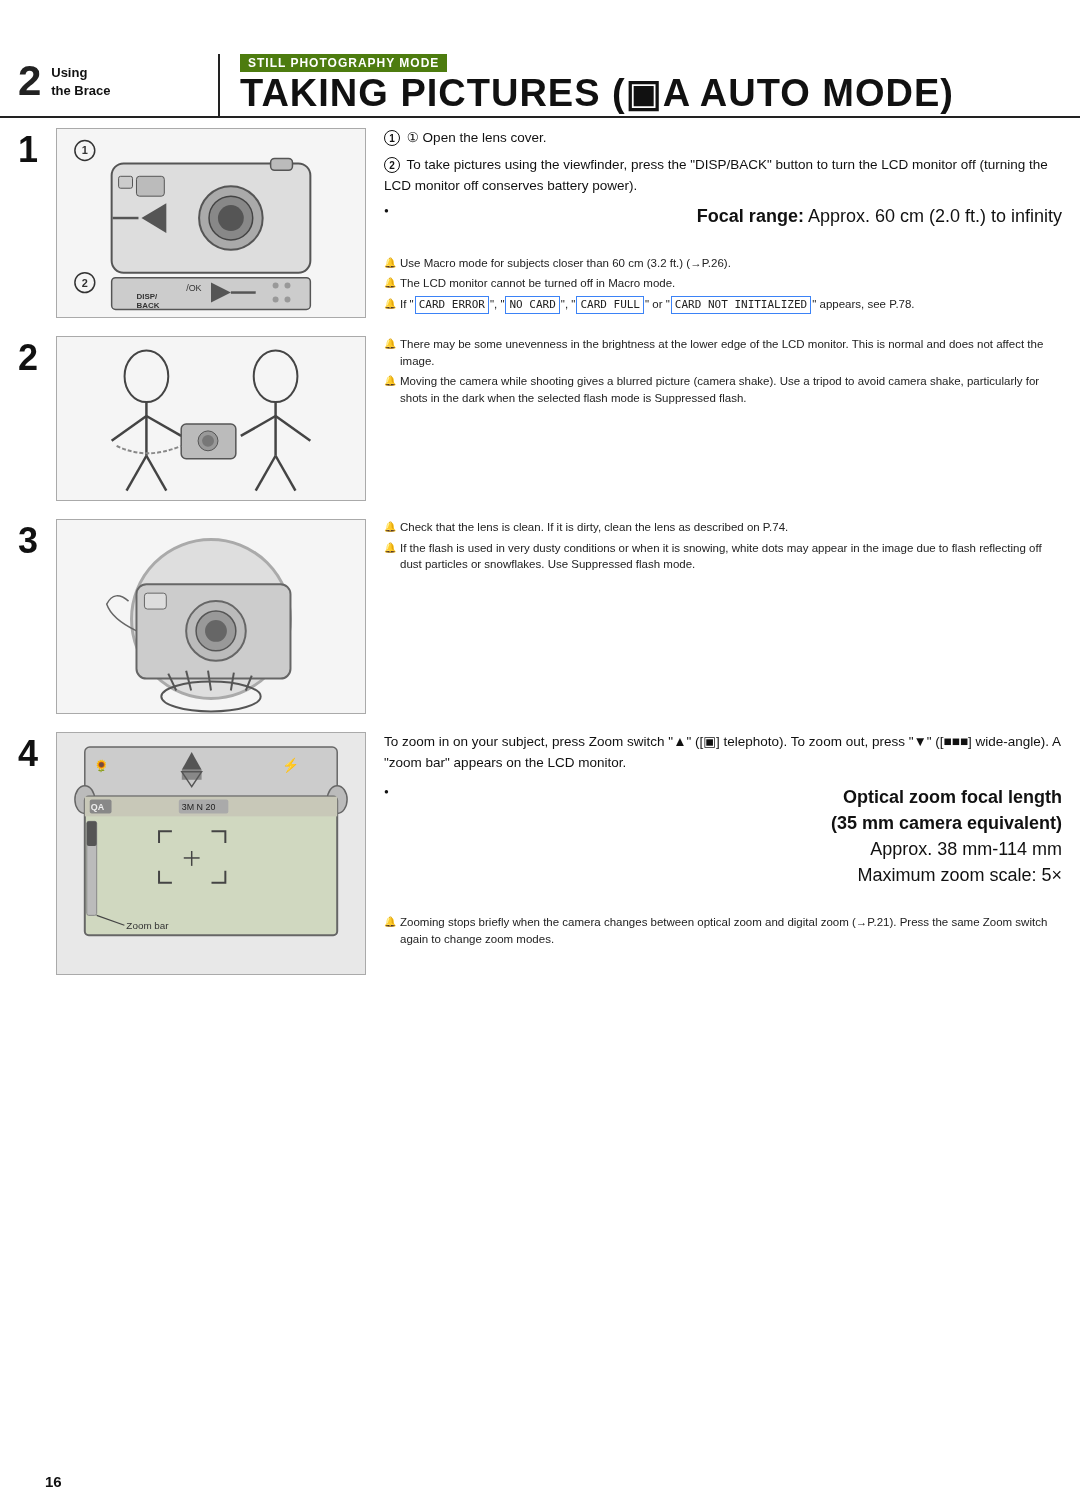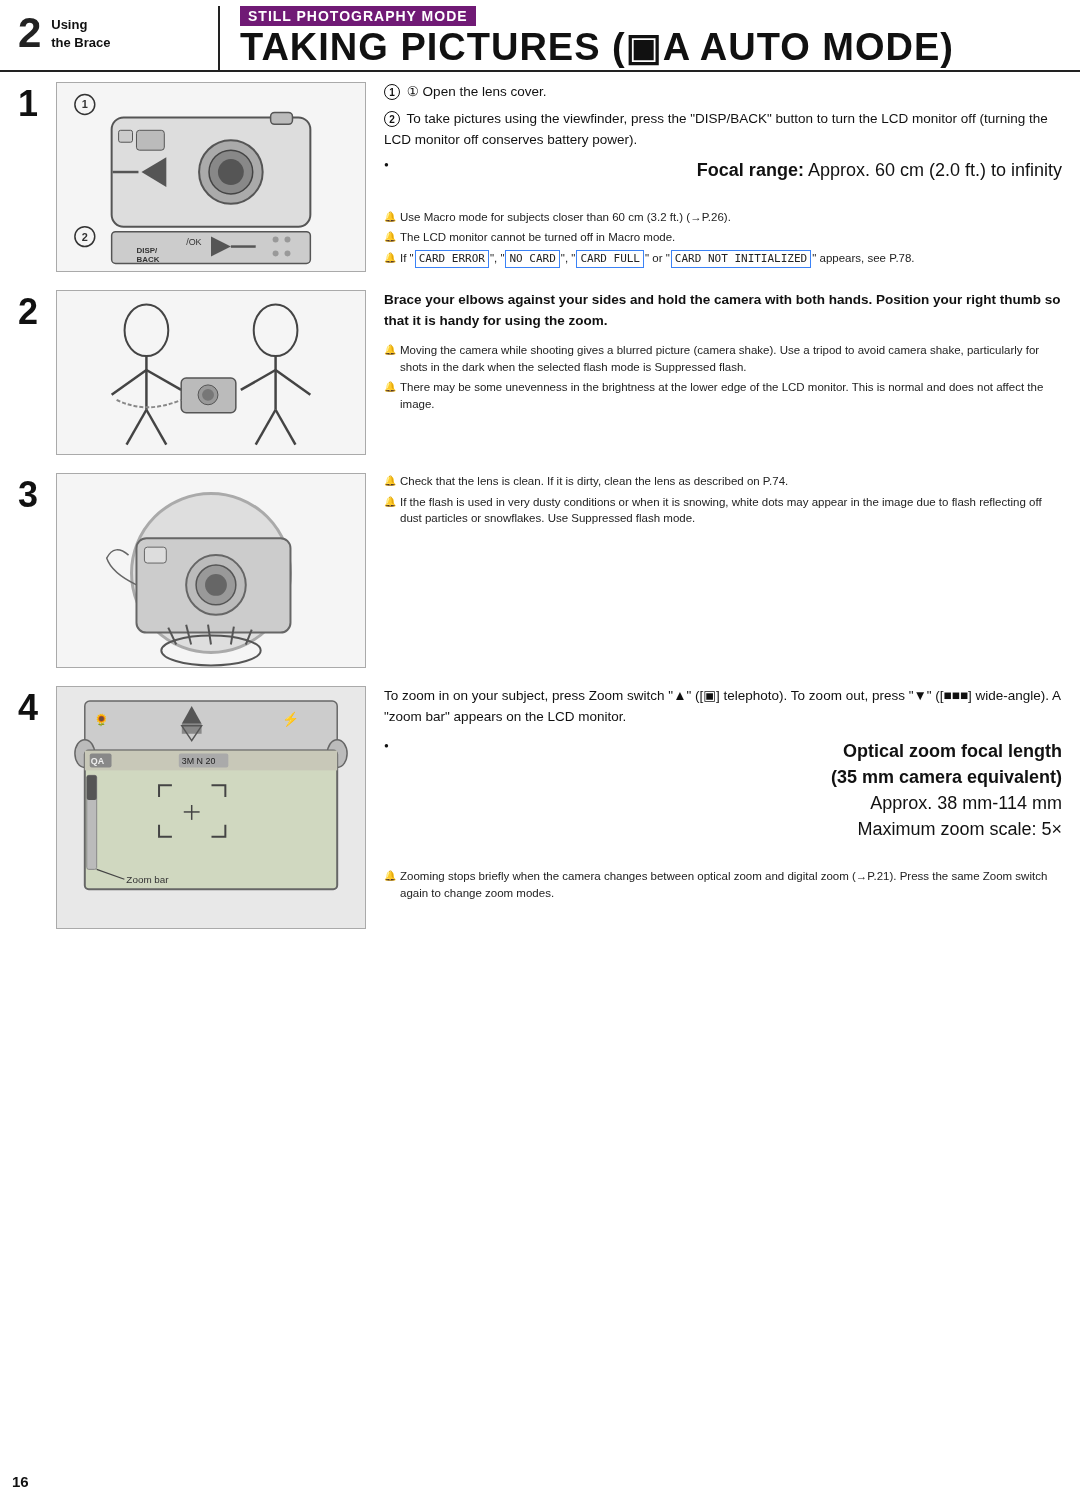--- a/index.html
+++ b/index.html
@@ -12,20 +12,21 @@
       color: #111;
     }
 
     
     .header {
       display: flex;
       align-items: stretch;
       border-bottom: 2px solid #222;
       padding: 6px 0 0 0;
       margin-bottom: 0;
+      margin-top: 48px;
     }
     .header-left {
       width: 220px;
       padding: 6px 10px 4px 18px;
       border-right: 2px solid #222;
     }
     .chapter-num {
       font-size: 42px;
       font-weight: bold;
       color: #222;
@@ -44,23 +45,23 @@
     .header-right {
       flex: 1;
       display: flex;
       flex-direction: column;
       justify-content: flex-end;
       padding-left: 20px;
       padding-bottom: 4px;
     }
     .mode-badge {
       display: inline-block;
-      background: #701a75;
+      background: #4d7c0f;
       color: #fff;
-      font-size: 14px;
+      font-size: 12px;
       font-weight: bold;
       padding: 2px 8px;
       letter-spacing: 1px;
       margin-bottom: 2px;
       align-self: flex-start;
     }
     .page-title {
       font-size: 38px;
       font-weight: bold;
       color: #111;
@@ -142,21 +143,21 @@
       padding: 0px 3px;
       font-size: 11px;
       font-family: monospace;
       margin: 0 1px;
       background: #fff;
     }
 
     .page-num {
       position: fixed;
       bottom: 18px;
-      left: 12px;
+      left: 45px;
       font-size: 15px;
       font-weight: bold;
     }
 
     
     .circle-num {
       display: inline-flex;
       align-items: center;
       justify-content: center;
       width: 16px;
@@ -274,28 +275,25 @@
         <line x1="220" y1="66" x2="220" y2="120" stroke="#444" stroke-width="2.5"></line>
         <line x1="220" y1="80" x2="185" y2="100" stroke="#444" stroke-width="2.5"></line>
         <line x1="220" y1="80" x2="255" y2="105" stroke="#444" stroke-width="2.5"></line>
         <line x1="220" y1="120" x2="200" y2="155" stroke="#444" stroke-width="2.5"></line>
         <line x1="220" y1="120" x2="240" y2="155" stroke="#444" stroke-width="2.5"></line>
 
         <path d="M 60 110 Q 90 125 125 110" fill="none" stroke="#888" stroke-width="2" stroke-dasharray="4,2"></path>
       </svg>
     </div>
     <div class="step-text">
-      <p style="font-weight:bold; margin-bottom:10px;">
-        Brace your elbows against your sides and hold the camera with both hands. Position your right thumb so that it is handy for using the zoom.
-      </p>
+      <div class="small-note">
+        There may be some unevenness in the brightness at the lower edge of the LCD monitor. This is normal and does not affect the image.
+      </div>
       <div class="small-note">
         Moving the camera while shooting gives a blurred picture (camera shake). Use a tripod to avoid camera shake, particularly for shots in the dark when the selected flash mode is Suppressed flash.
-      </div>
-      <div class="small-note">
-        There may be some unevenness in the brightness at the lower edge of the LCD monitor. This is normal and does not affect the image.
       </div>
     </div>
   </div>
 
   <div class="step-row">
     <div class="step-num">3</div>
     <div class="step-image" style="width:310px; height:195px; margin-right:18px; flex-shrink:0;">
       <svg viewBox="0 0 310 195" width="310" height="195">
 
         <circle cx="155" cy="100" r="80" fill="rgba(180,180,180,0.35)" stroke="#aaa" stroke-width="3"></circle>

